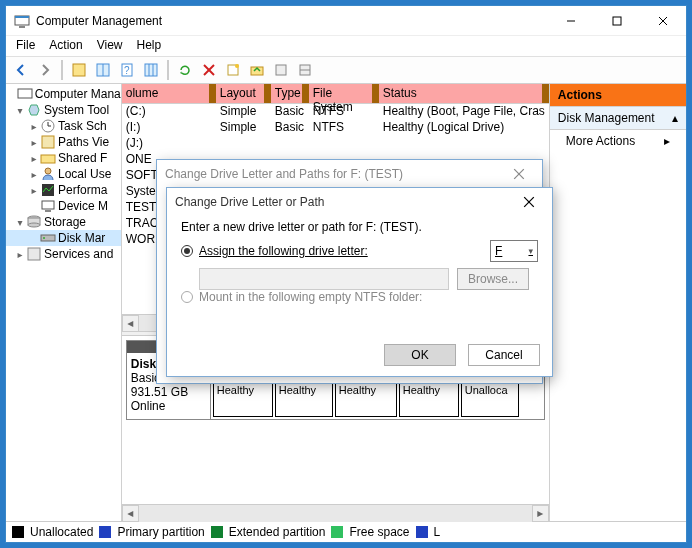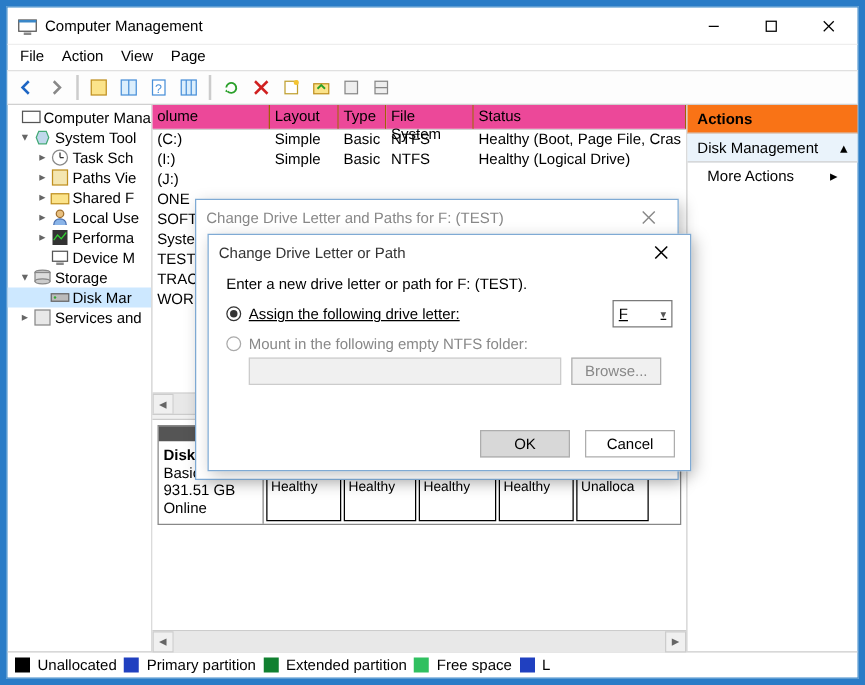--- a/index.html
+++ b/index.html
@@ -36,21 +36,21 @@
   .center { flex:1; display:flex; flex-direction:column; }
   .right { width:141px; border-left:1px solid #d0d0d0; }
   
   
   .actions-hd { background:#f97316; padding:4px 8px; font-weight:bold; border-bottom:1px solid #d0d0d0; }
   .actions-sub { background:#eaf3fb; padding:4px 8px; display:flex; justify-content:space-between; align-items:center; border-bottom:1px solid #d0d0d0; }
   .actions-item { padding:4px 16px; display:flex; justify-content:space-between; align-items:center; }
   
   
   .tblhead { display:flex; background:#fff; border-bottom:1px solid #d0d0d0; height:20px; }
-  .th { border-right:1px solid #a16207; padding:2px 4px; font-weight:normal; background:#ec4899; }
+  .th { border-right:7px solid #a16207; padding:2px 4px; font-weight:normal; background:#fca5a5; }
   .tbody { font-size:12px; position:relative; }
   .tr { display:flex; height:16px; white-space:nowrap; }
   .td { padding:0 4px; overflow:hidden; }
   .c-vol{width:94px} .c-lay{width:55px} .c-typ{width:38px} .c-fs{width:70px} .c-st{flex:1}
   
   .hsplit { height:5px; background:#f0f0f0; border-top:1px solid #ccc; border-bottom:1px solid #ccc; cursor:row-resize; }
   .hsbar { height:17px; background:#f0f0f0; border-top:1px solid #ccc; display:flex; align-items:center; }
   .hsbar .tl, .hsbar .tr2 { width:17px; height:17px; display:flex; align-items:center; justify-content:center; color:#666; border:1px solid #ccc; background:#f0f0f0; }
   .hsbar .track { flex:1; background:#e8e8e8; height:17px; }
   
@@ -116,21 +116,21 @@
             <line x1="9" y1="1" x2="1" y2="9" stroke="#000"></line>
           </svg>
         </div>
     </div>
   </div>
 
   <div class="menubar">
     <span>File</span>
     <span>Action</span>
     <span>View</span>
-    <span>Page</span>
+    <span>Help</span>
   </div>
 
   <div class="toolbar">
     <div class="tbtn">
         <svg width="14" height="14" viewBox="0 0 14 14">
           <path d="M9 2 L4 7 L9 12" fill="none" stroke="#1e66c4" stroke-width="2"></path>
         </svg>
       </div>
     <div class="tbtn">
         <svg width="14" height="14" viewBox="0 0 14 14">
@@ -489,28 +489,28 @@
       <div style="margin-bottom:6px;">Enter a new drive letter or path for F: (TEST).</div>
       <div style="display:flex; align-items:center; margin-bottom:6px;text-decoration:underline;">
         <span class="radio on"></span>
         <span>Assign the following drive letter:</span>
         <span style="flex:1"></span>
         <span class="combo">
           <span>F</span>
           <span style="font-size:9px;color:#555">▾</span>
         </span>
       </div>
+      <div style="display:flex; align-items:center; gap:8px; padding-left:18px;">
+        <span class="field-dis"></span>
+        <div class="btn disabled">Browse...</div>
+      </div>
       <div style="display:flex; align-items:center; color:#888; margin-bottom:4px;">
         <span class="radio off"></span>
         <span>Mount in the following empty NTFS folder:</span>
       </div>
-      <div style="display:flex; align-items:center; gap:8px; padding-left:18px;">
-        <span class="field-dis"></span>
-        <div class="btn disabled">Browse...</div>
-      </div>
     </div>
     <div style="position:absolute; bottom:10px; right:12px; display:flex; gap:12px;">
       <div class="btn" style="background:#d8d8d8">OK</div>
       <div class="btn" style="background:#fff">Cancel</div>
     </div>
   </div>
 
 </div>
 
 </body></html>

